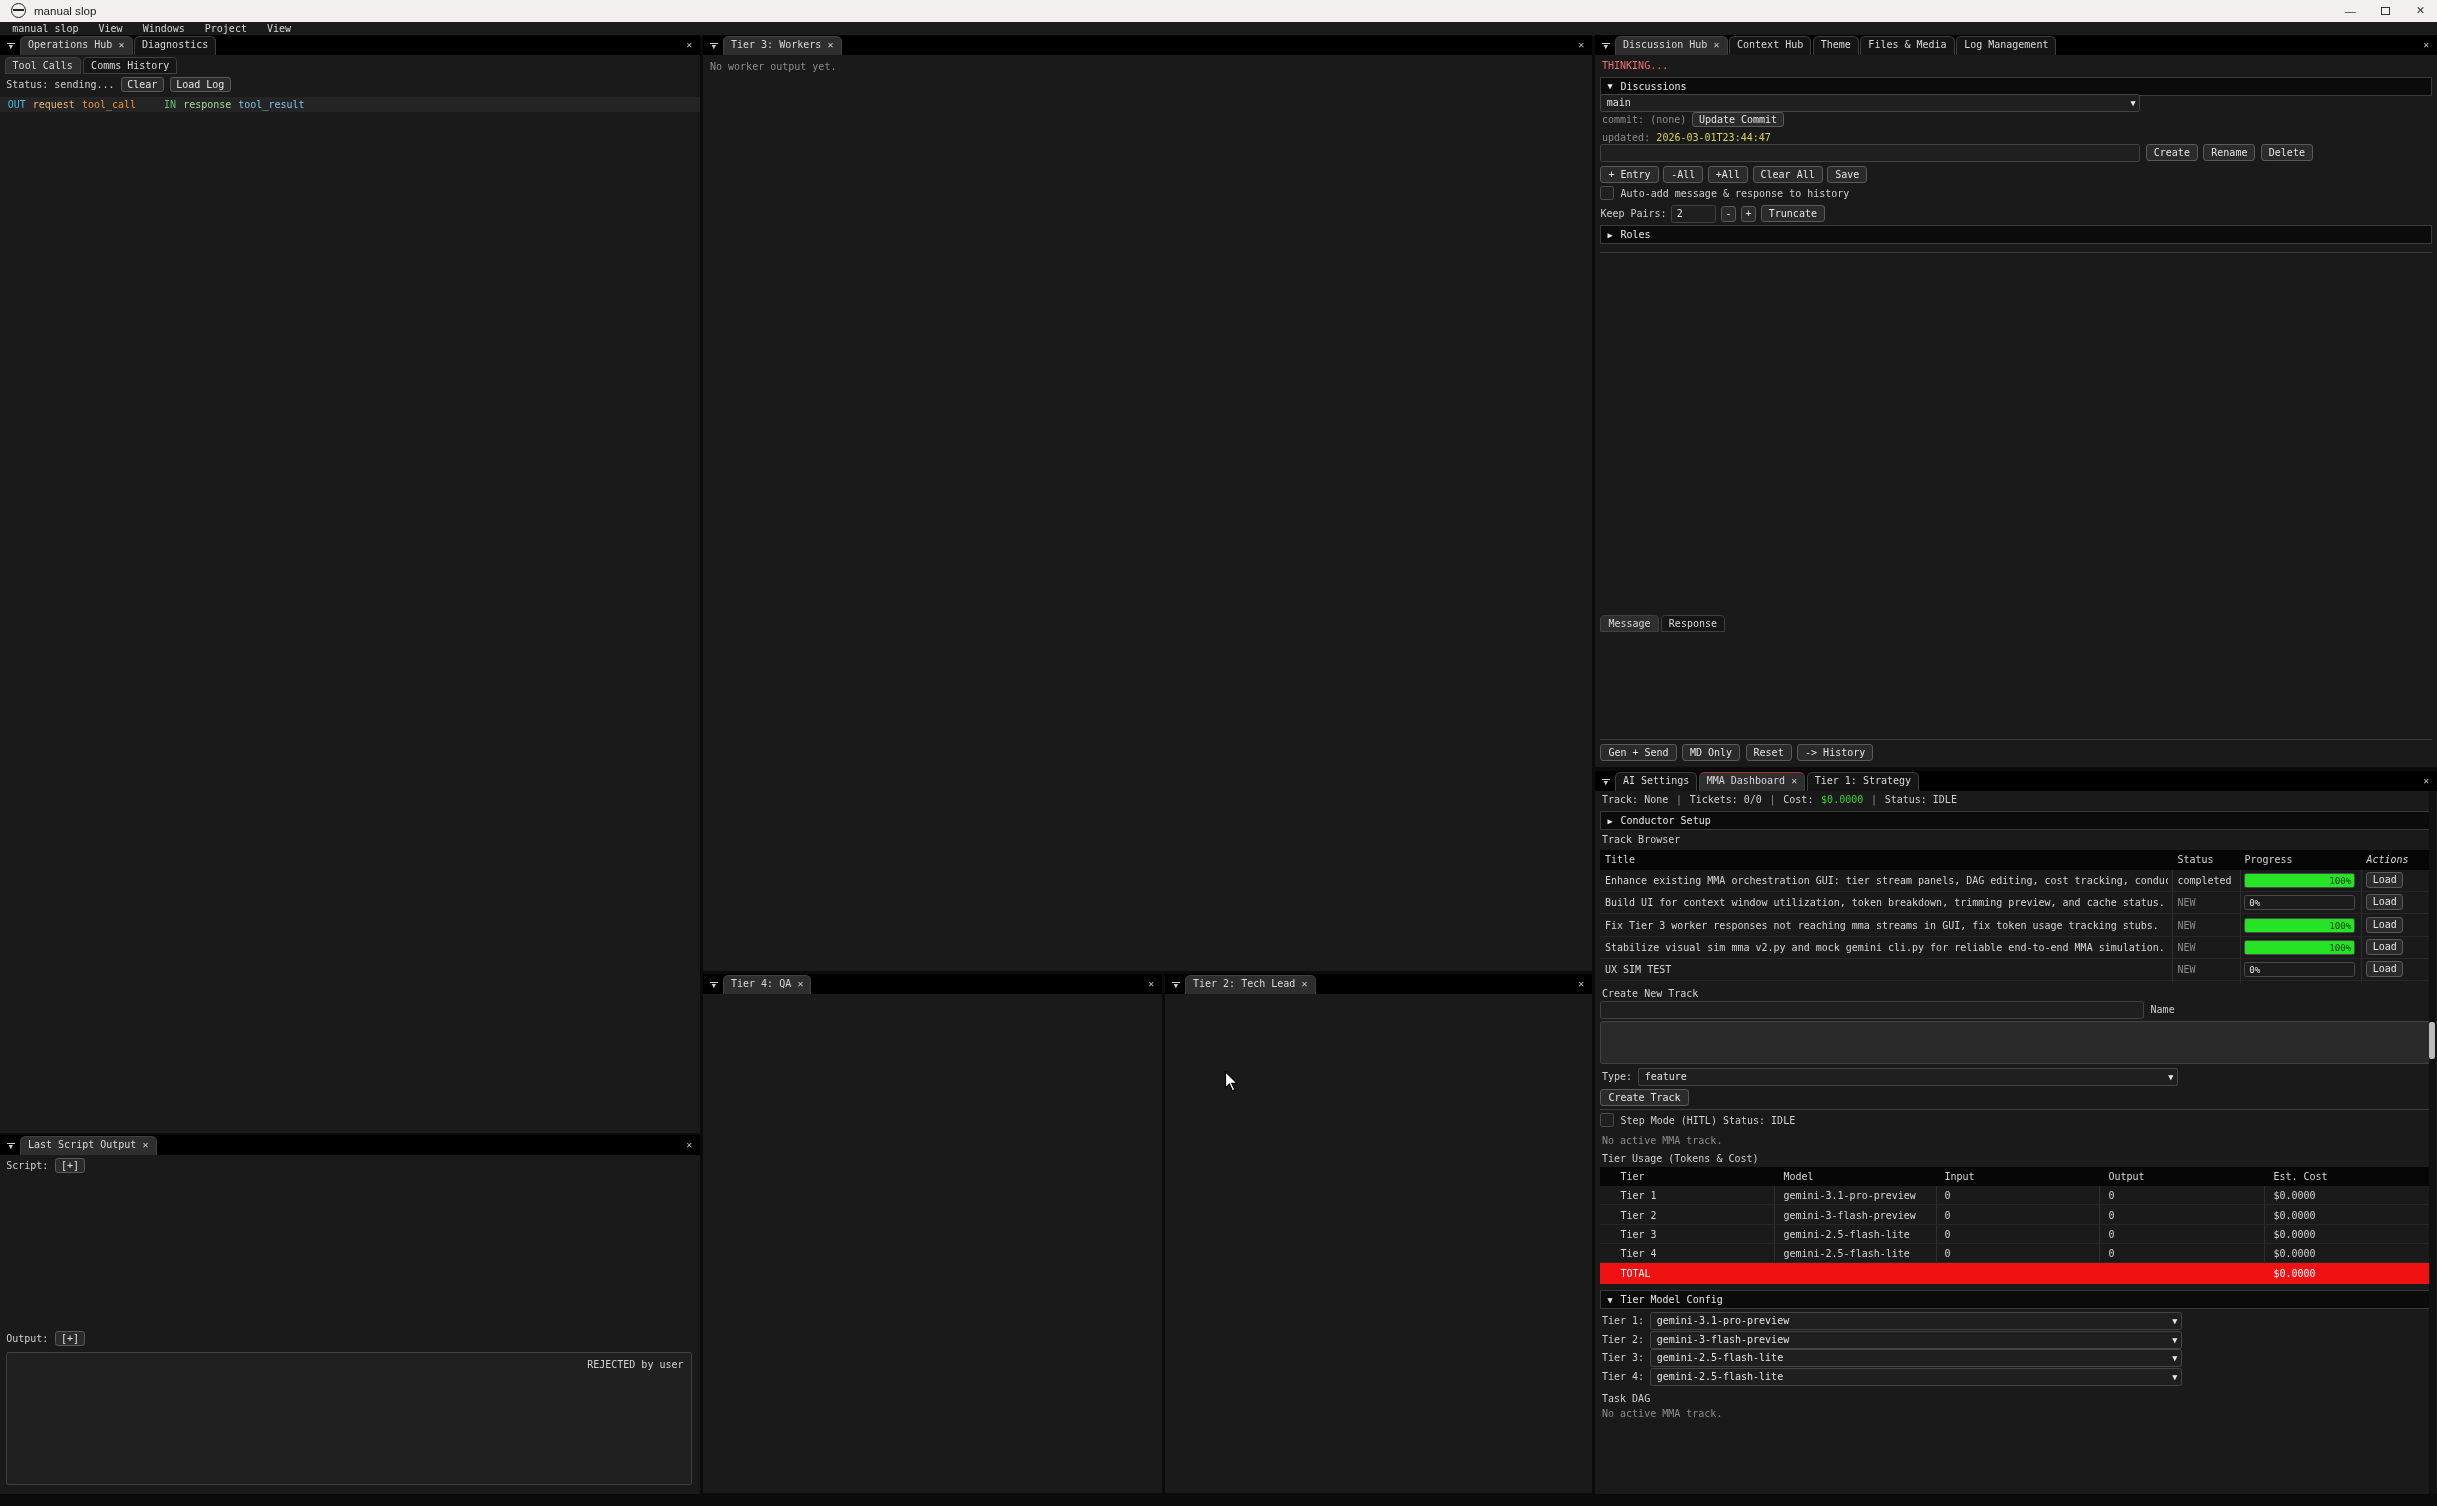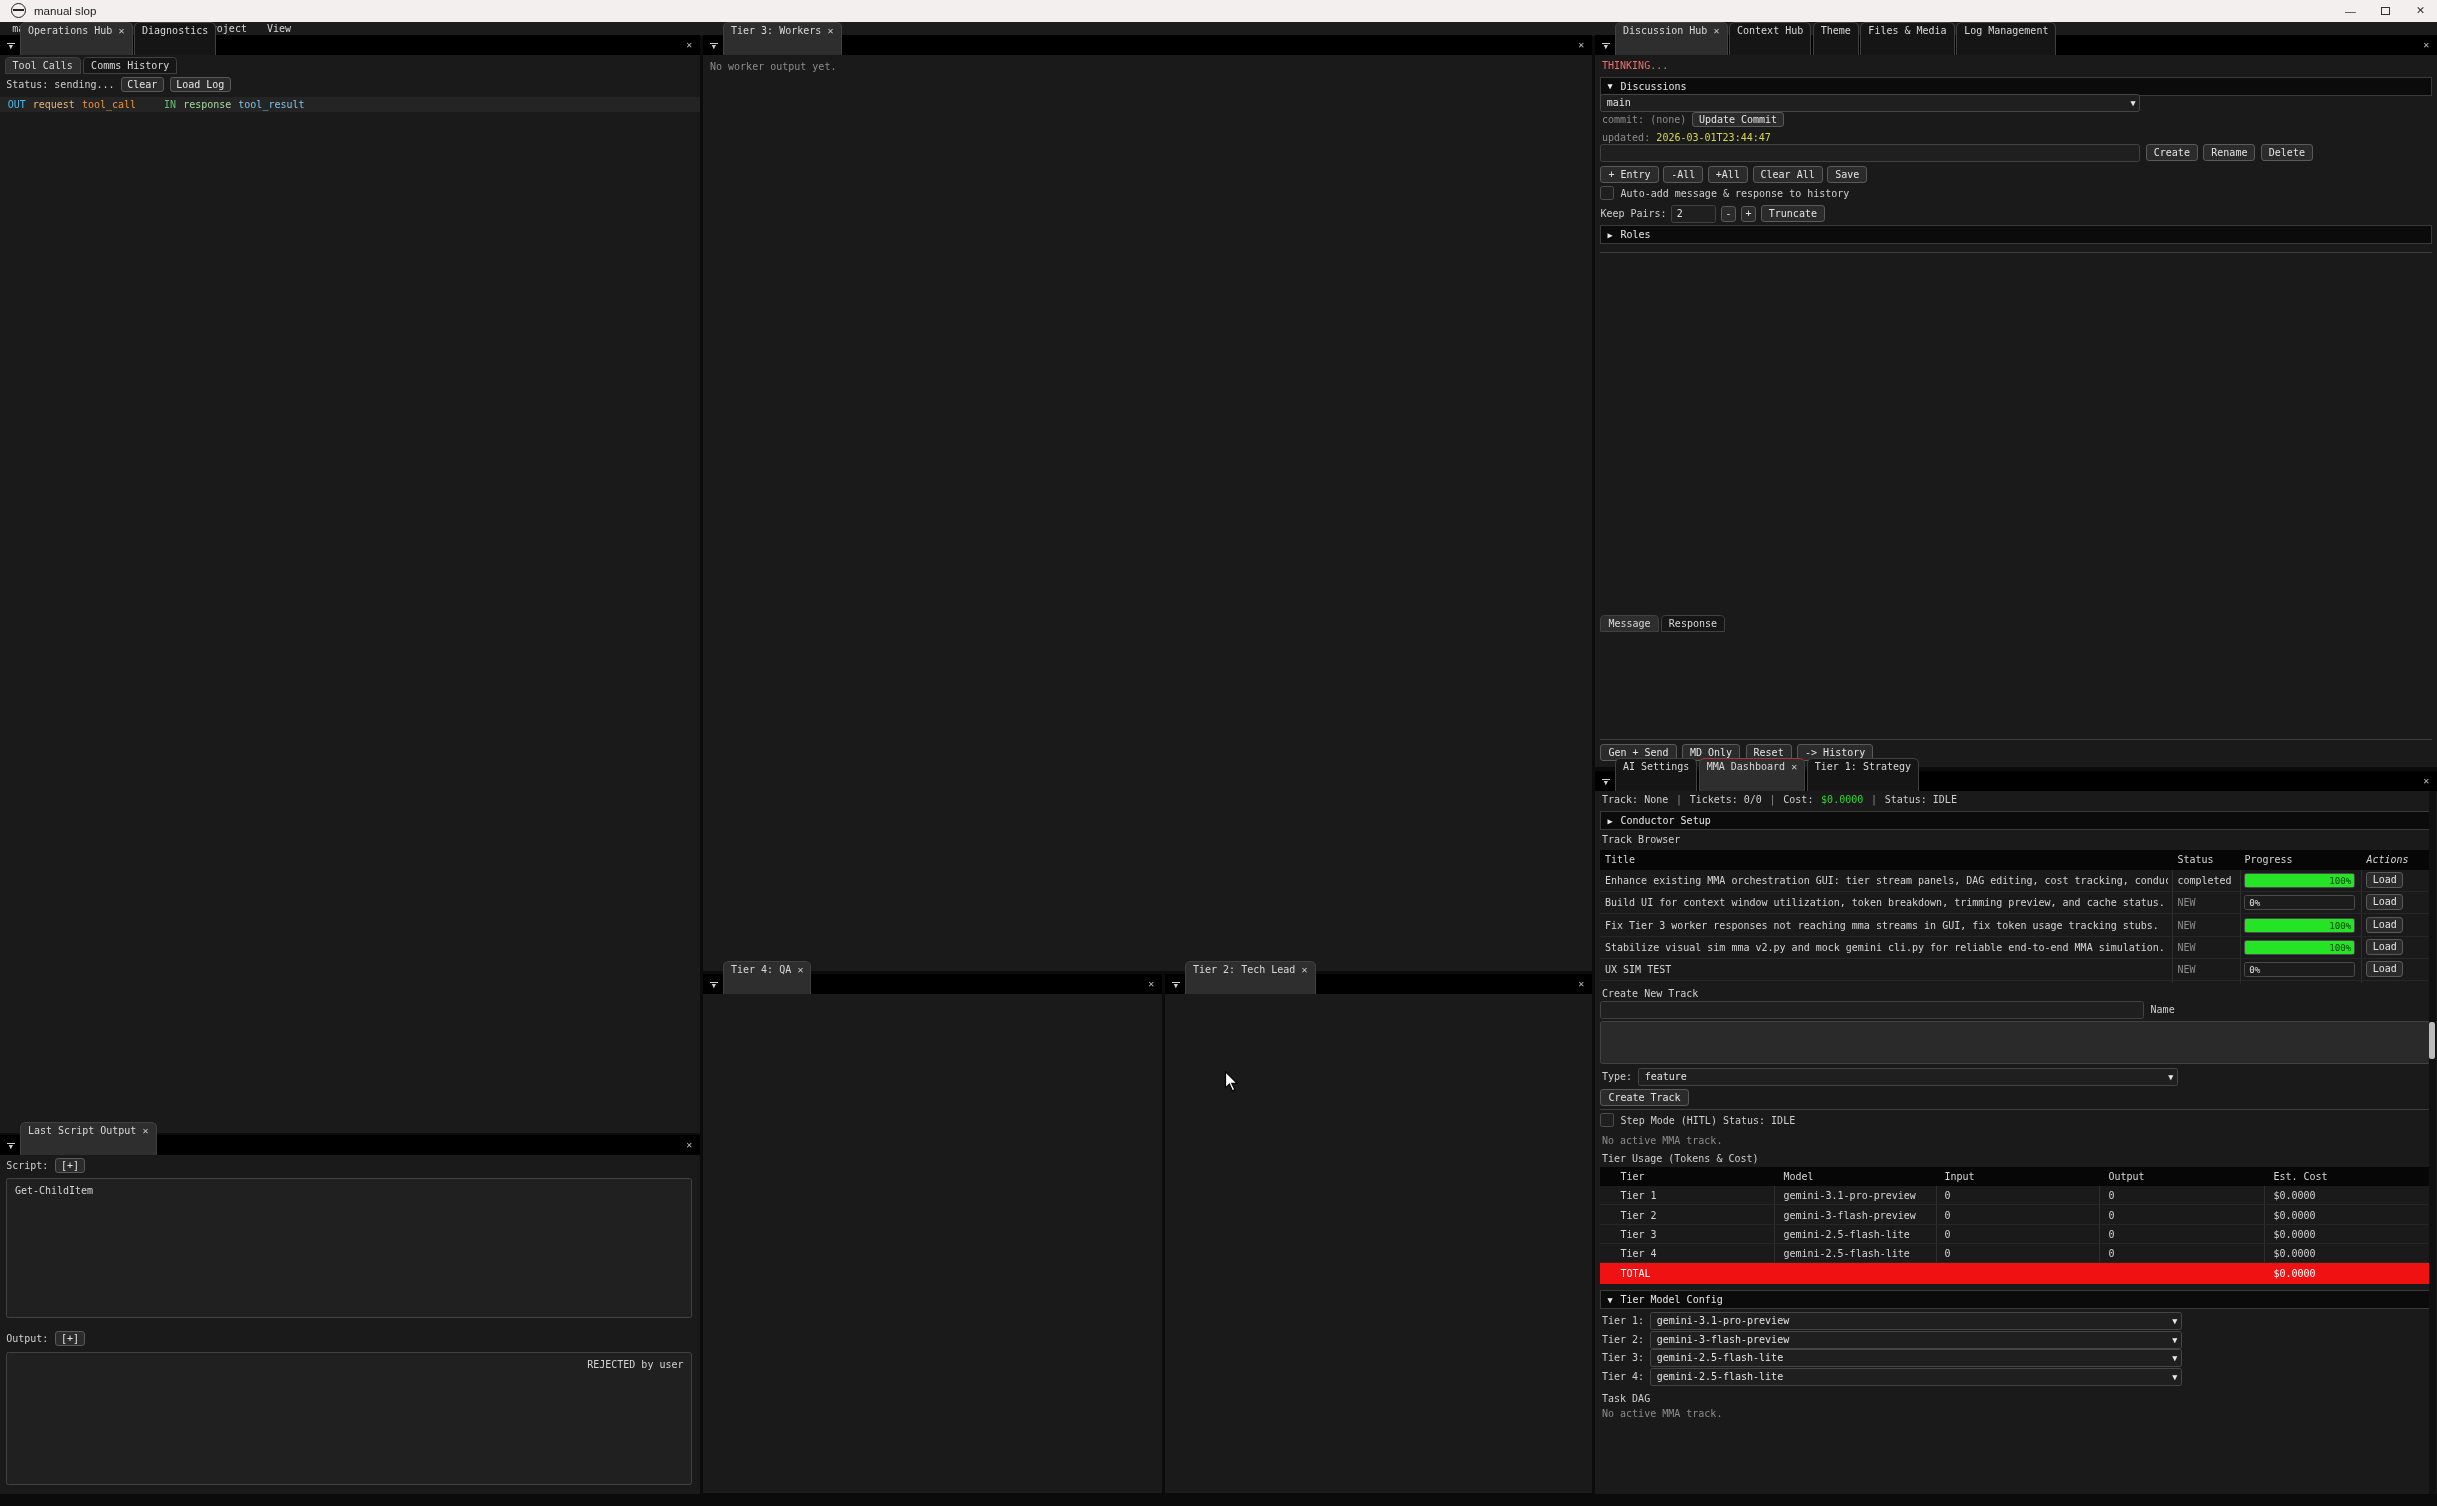--- a/index.html
+++ b/index.html
@@ -23,21 +23,21 @@
              display:flex; align-items:center; gap:20px; padding-left:12.3px; color:#d6d6d6; font-size:10px; }
   .menubar span { cursor:default; }
 
   
   .panel { position:absolute; background:#1a1a1a; }
   .tabstrip { position:absolute; left:0; top:0; right:0; height:20px; background:#000;
               display:flex; align-items:flex-end; padding-left:1.5px; }
   .tlb { width:18.5px; height:17px; display:flex; flex-direction:column; align-items:center; justify-content:center; gap:0.8px; }
   .tlb .bar { width:7.7px; height:1.5px; background:#cfcfcf; }
   .tlb .tri { color:#cfcfcf; font-size:7px; line-height:5.4px; }
-  .tab { height:33px; line-height:16px; padding:0 7px; margin-right:1.5px; background:#151515;
+  .tab { height:19px; line-height:16px; padding:0 7px; margin-right:1.5px; background:#151515;
          border:0.8px solid #404040; border-bottom:none; border-radius:5.4px 5.4px 0 0; color:#d8d8d8; white-space:nowrap; }
   .tab.sel { background:#2e2e2e; }
   .tab.sel-red { background:#2e2e2e; border-top:1.5px solid #b03434; }
   .tab .x { margin-left:6.2px; color:#c8c8c8; }
   .strip-x { margin-left:auto; margin-right:7.7px; color:#bdbdbd; height:17.7px; line-height:16px; }
   .pc { position:absolute; left:0; top:20px; right:0; bottom:0; background:#1a1a1a; overflow:hidden; }
 
   
   .btn { display:inline-flex; align-items:center; justify-content:center; height:17px; padding:0 7px;
          background:#2b2b2b; border:0.8px solid #5a5a5a; border-radius:3.1px; color:#e4e4e4; white-space:nowrap; }
@@ -142,23 +142,20 @@
         <div class="tri">▼</div>
       </div>
     <div class="tab sel"><span>Last Script Output</span><span class="x">✕</span></div>
     <div class="strip-x">✕</div>
   </div>
   <div class="pc">
     <div class="row" style="left:6.2px; top:3.1px;">
       <span class="lbl">Script:</span>
       <div class="btn sm">[+]</div>
     </div>
-    <div class="frame abs" style="left:6.2px; top:23px; width:686px; height:140px; padding:6.2px 7.7px; background:#202020;">
-      <span>Get-ChildItem</span>
-    </div>
     <div class="row" style="left:6.2px; top:176px;">
       <span class="lbl">Output:</span>
       <div class="btn sm">[+]</div>
     </div>
     <div class="frame abs" style="left:6.2px; top:197px; width:686px; height:133px; padding:6.2px 7.7px; background:#202020;text-align:right;">
       <span>REJECTED by user</span>
     </div>
   </div>
 </div>
 

